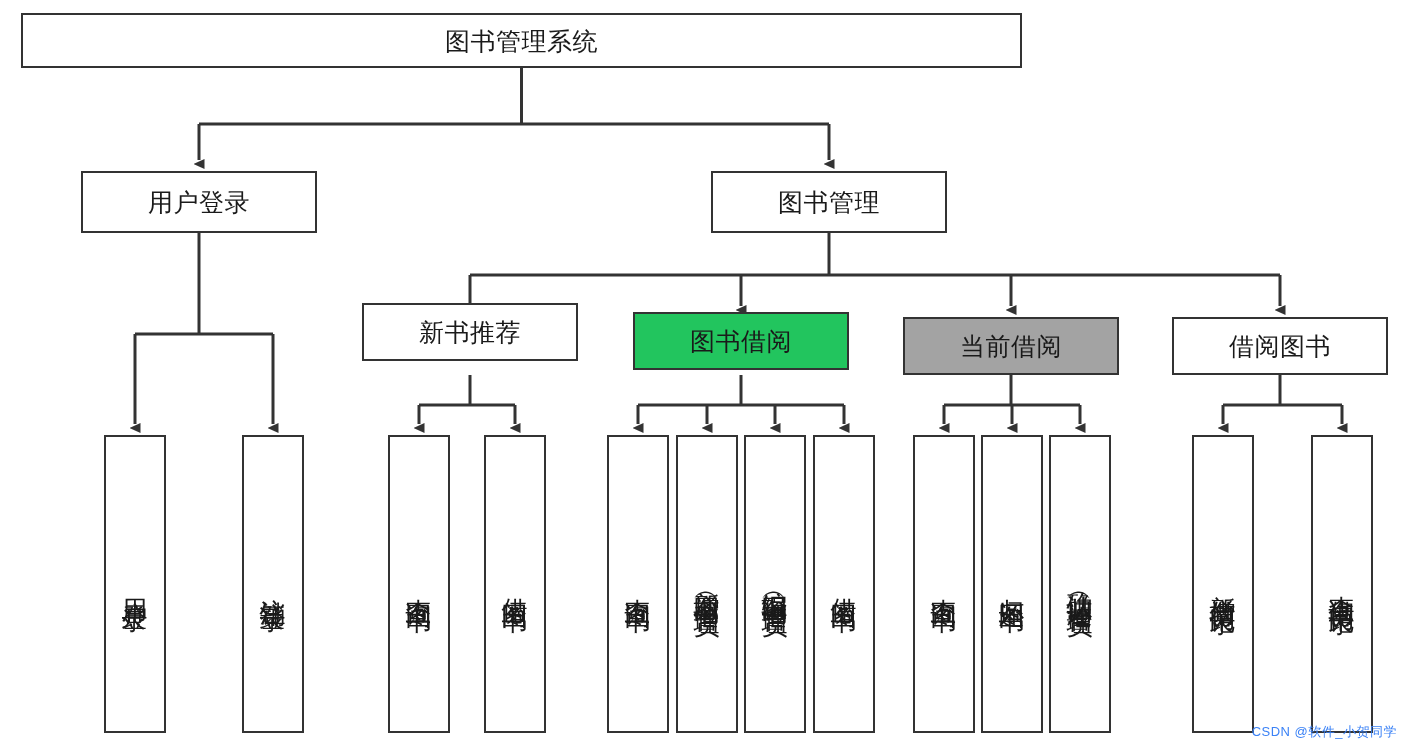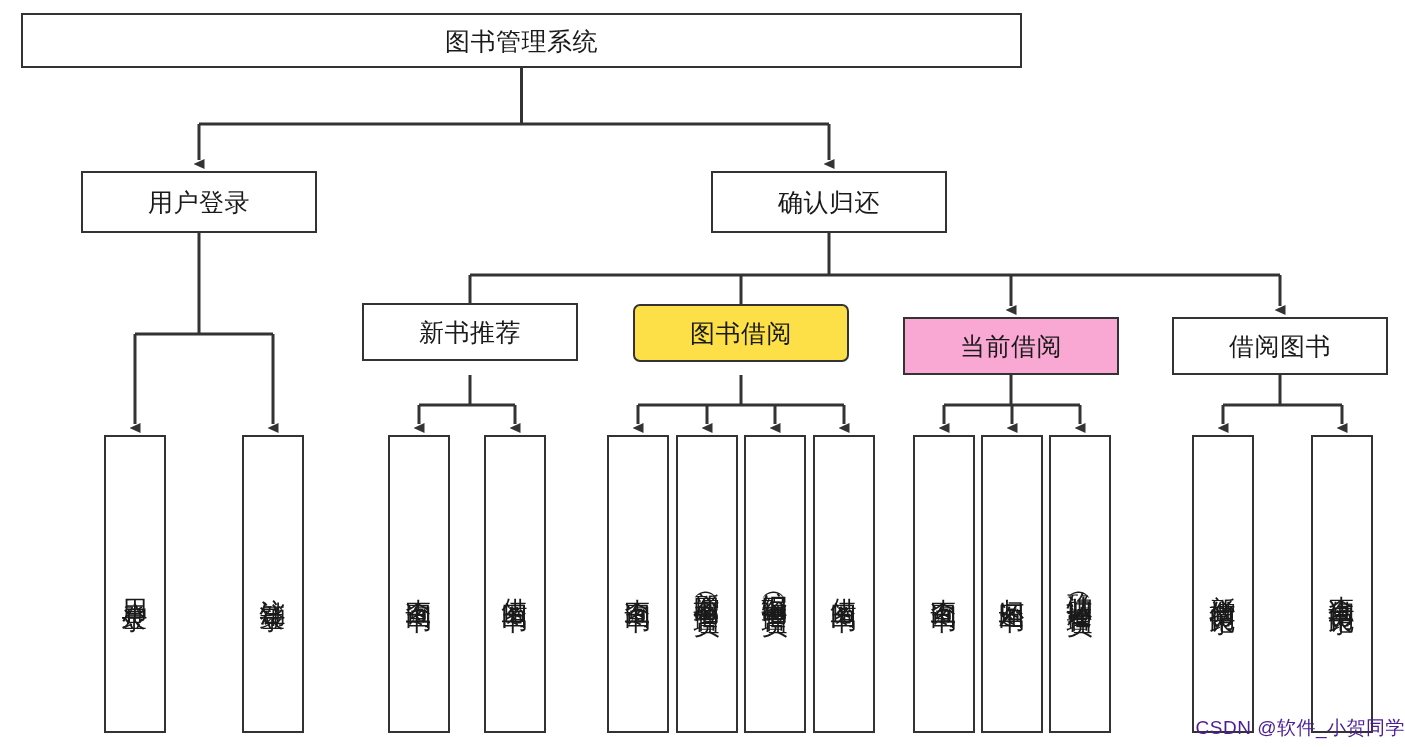--- a/index.html
+++ b/index.html
@@ -52,24 +52,24 @@
   }
   .node.vertical .label {
     writing-mode: vertical-rl;
     text-orientation: upright;
     font-size: 26px;
     letter-spacing: 3px;
     line-height: 1;
   }
   #watermark {
     position: absolute;
-    right: 0;
+    right: 8px;
     bottom: 6px;
-    font-size: 19px;
-    color: #4c1d95;
+    font-size: 13px;
+    color: #3b82f6;
     letter-spacing: 0.5px;
     white-space: nowrap;
     user-select: none;
   }
 </style>
 </head>
 <body>
 
 <div id="diagram-root">
 
@@ -117,29 +117,29 @@
   </svg>
 
   <div id="nodes-layer">
       <div class="node horizontal" style="left: 21px; top: 13px; width: 1001px; height: 55px; border-color: rgb(51, 51, 51); background: rgb(255, 255, 255); color: rgb(26, 26, 26);">
         <span class="label">图书管理系统</span>
       </div>
       <div class="node horizontal" style="left: 81px; top: 171px; width: 236px; height: 62px; border-color: rgb(51, 51, 51); background: rgb(255, 255, 255); color: rgb(26, 26, 26);">
         <span class="label">用户登录</span>
       </div>
       <div class="node horizontal" style="left: 711px; top: 171px; width: 236px; height: 62px; border-color: rgb(51, 51, 51); background: rgb(255, 255, 255); color: rgb(26, 26, 26);">
-        <span class="label">确认归还</span>
+        <span class="label">图书管理</span>
       </div>
       <div class="node horizontal" style="left: 362px; top: 303px; width: 216px; height: 58px; border-color: rgb(51, 51, 51); background: rgb(255, 255, 255); color: rgb(26, 26, 26);">
         <span class="label">新书推荐</span>
       </div>
-      <div class="node horizontal" style="left: 633px; top: 304px; width: 216px; height: 58px; border-color: rgb(51, 51, 51); background: #fde047; color: rgb(26, 26, 26); border-radius: 7px;">
+      <div class="node horizontal" style="left: 633px; top: 312px; width: 216px; height: 58px; border-color: rgb(51, 51, 51); background: #22c55e; color: rgb(26, 26, 26);">
         <span class="label">图书借阅</span>
       </div>
-      <div class="node horizontal" style="left: 903px; top: 317px; width: 216px; height: 58px; border-color: rgb(51, 51, 51); background: #f9a8d4; color: rgb(26, 26, 26);">
+      <div class="node horizontal" style="left: 903px; top: 317px; width: 216px; height: 58px; border-color: rgb(51, 51, 51); background: #a3a3a3; color: rgb(26, 26, 26);">
         <span class="label">当前借阅</span>
       </div>
       <div class="node horizontal" style="left: 1172px; top: 317px; width: 216px; height: 58px; border-color: rgb(51, 51, 51); background: rgb(255, 255, 255); color: rgb(26, 26, 26);">
         <span class="label">借阅图书</span>
       </div>
       <div class="node vertical" style="left: 104px; top: 435px; width: 62px; height: 298px; border-color: rgb(51, 51, 51); background: rgb(255, 255, 255); color: rgb(26, 26, 26);">
         <span class="label">用户登录</span>
       </div>
       <div class="node vertical" style="left: 242px; top: 435px; width: 62px; height: 298px; border-color: rgb(51, 51, 51); background: rgb(255, 255, 255); color: rgb(26, 26, 26);">
         <span class="label">注销登录</span>

